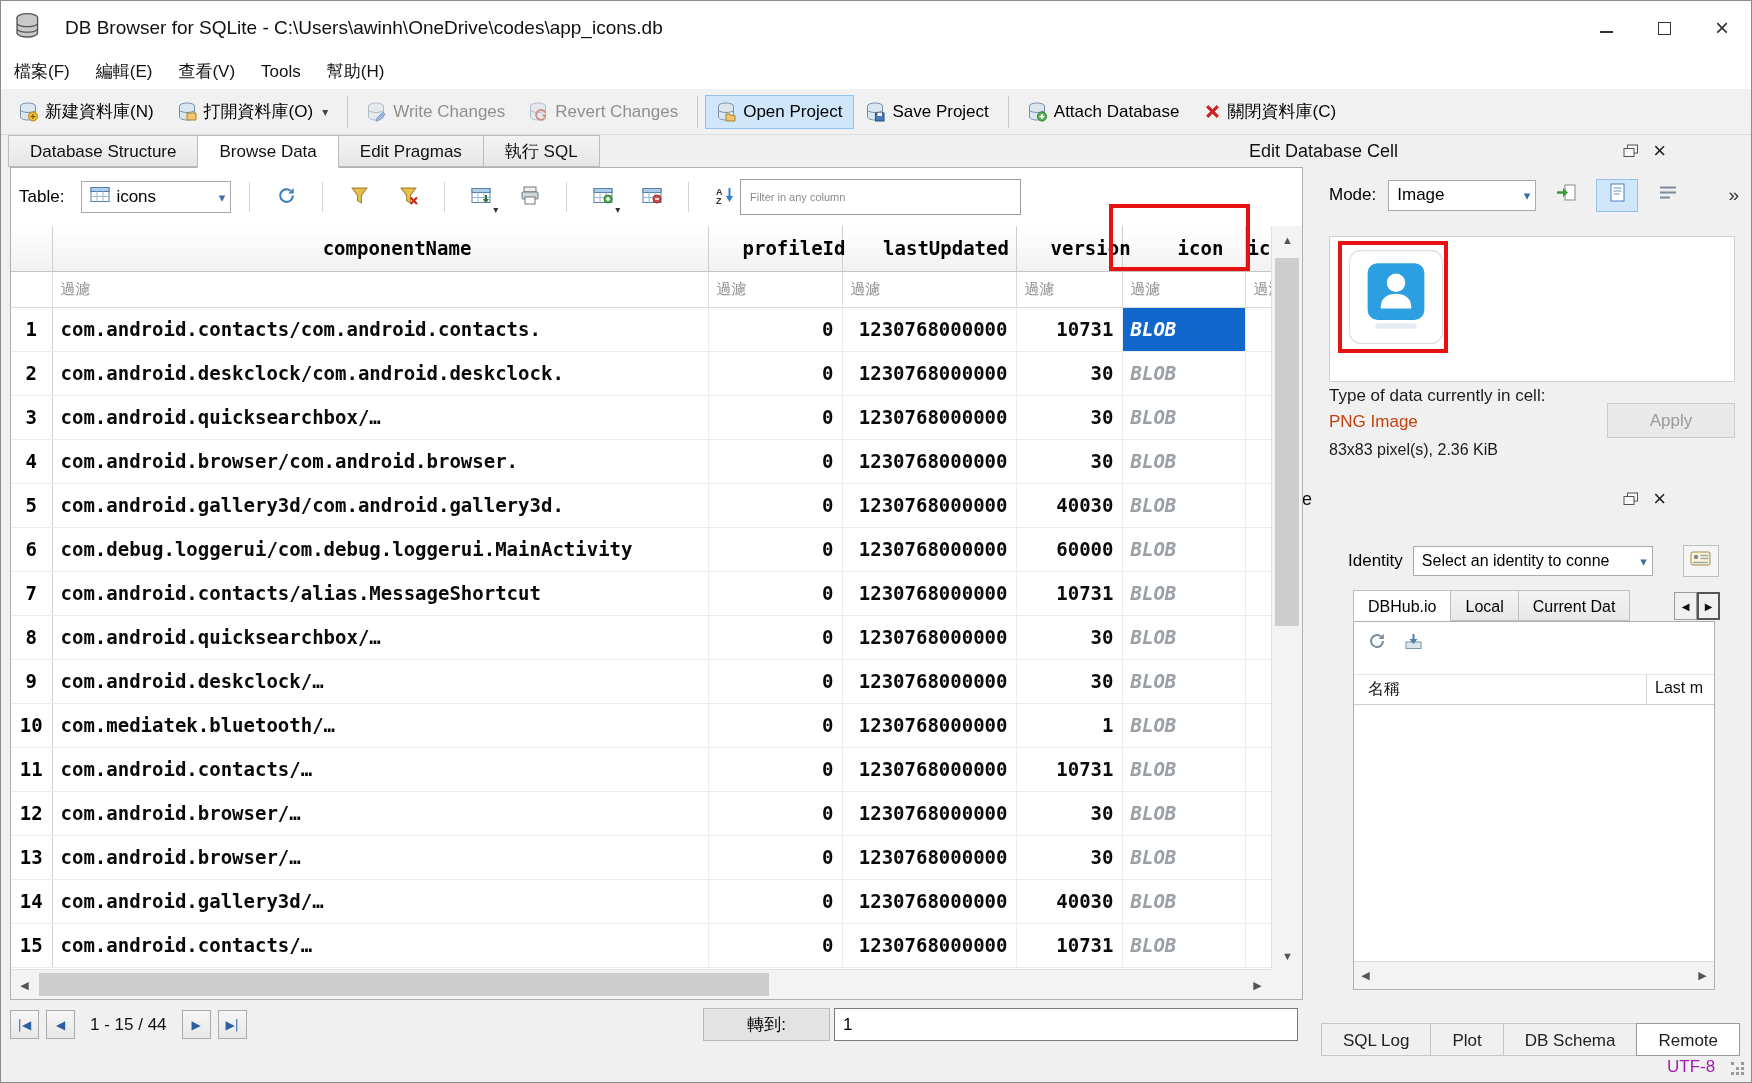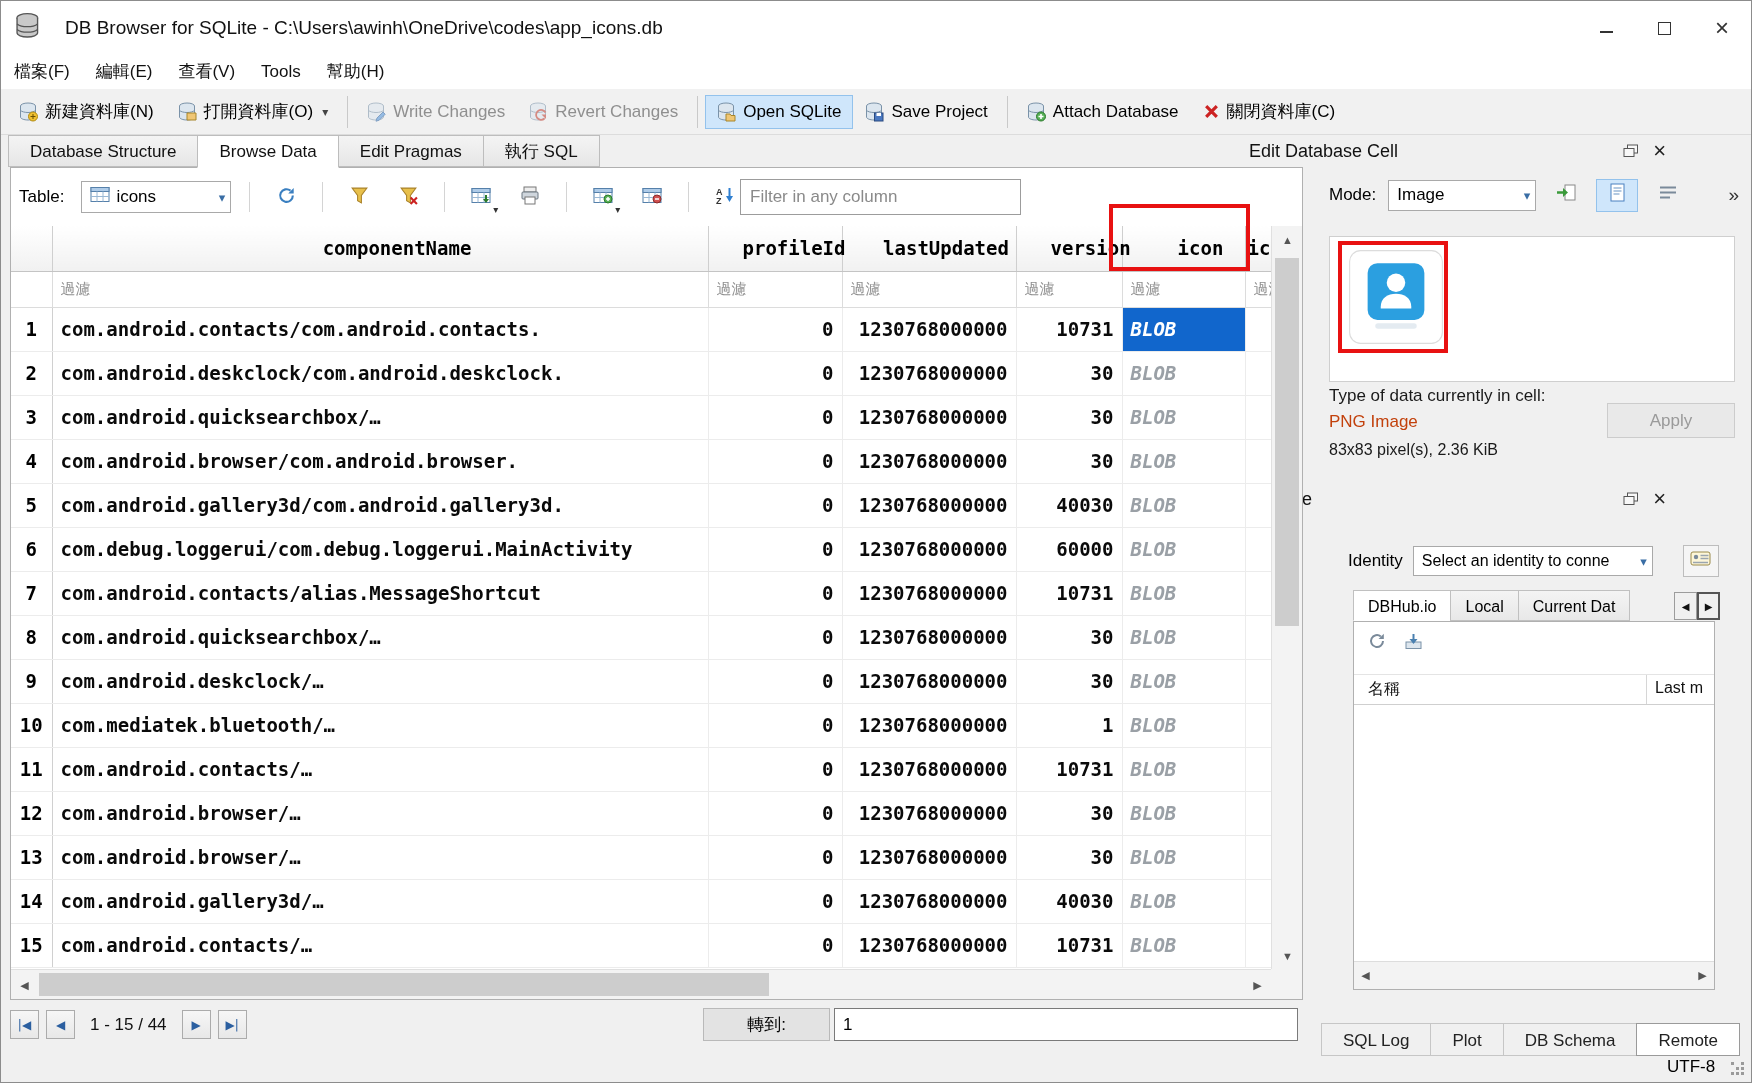--- a/index.html
+++ b/index.html
@@ -46,21 +46,21 @@
   .blabel { font-size:17px; margin-right:4px; }
   .combo { display:flex; align-items:center; background:#fff; border:1px solid #a9a9a9;
            height:32px; padding:0 5px 0 8px; font-size:17px; }
   .combo-text { white-space:nowrap; overflow:hidden; }
   .combo-arrow { margin-left:auto; color:#3a6ea5; font-size:13px; padding-left:6px; }
   .table-combo { width:150px; }
   .bsep { width:1px; height:30px; background:#d4d4d4; margin:0 5px; }
   .ibtn2 { width:36px; height:34px; display:flex; align-items:center; justify-content:center; position:relative; }
   .mini-caret { position:absolute; right:1px; bottom:-1px; font-size:10px; color:#333; }
   .filter-input { position:absolute; left:729px; top:11px; width:281px; height:36px;
-                  border:1px solid #9c9c9c; font-size:17px; padding:0 9px;
+                  border:1px solid #9c9c9c; font-size:11px; padding:0 9px;
                   font-family:"Liberation Sans","DejaVu Sans",sans-serif; }
   .filter-input::placeholder { color:#8a8a8a; }
 
   
   .grid-wrap { position:absolute; left:0; top:58px; right:31px; bottom:30px; overflow:hidden; }
   table.grid { border-collapse:collapse; table-layout:fixed; width:1260px;
                font-family:"DejaVu Sans Mono","Liberation Mono",monospace; font-weight:bold; }
   .hrow th { height:45px; font-size:19px; background:linear-gradient(#ffffff,#f1f1f1);
              border-right:1px solid #cfcfcf; border-bottom:1px solid #c4c4c4; font-weight:bold;padding-left:34px; }
   .hrow th.h5 { text-align:left; padding-left:2px; overflow:hidden; }
@@ -163,21 +163,21 @@
   .rhscroll { position:absolute; left:0; right:0; bottom:0; height:28px; background:#f3f3f3;
               border-top:1px solid #ddd; }
   .rhscroll .left { left:0; top:0; width:23px; height:27px; }
   .rhscroll .right { right:0; top:0; width:23px; height:27px; }
 
   .bottom-tabs { position:absolute; left:1320px; top:1022px; height:33px; display:flex; z-index:2; }
   .btab { height:33px; line-height:33px; padding:0 21px; font-size:17px; color:#222;
           background:#f0f0f0; border:1px solid #c6c6c6; margin-right:-1px; white-space:nowrap; }
   .btab.active { background:#fff; border-color:#9a9a9a; z-index:3; }
 
-  .enc { position:absolute; left:1666px; top:1056px; font-size:17px; color:#000000; }
+  .enc { position:absolute; left:1666px; top:1056px; font-size:17px; color:#a21caf; }
   .grip { position:absolute; right:6px; bottom:6px; width:14px; height:14px; }
   .grip::before { content:""; position:absolute; left:0; top:0; width:3px; height:3px; background:#9a9a9a;
                   box-shadow:10px 10px 0 #9a9a9a, 5px 10px 0 #9a9a9a, 10px 5px 0 #9a9a9a, 0 10px 0 #9a9a9a,
                              5px 5px 0 #9a9a9a, 10px 0 0 #9a9a9a; }
 </style>
 </head>
 <body>
 
 <div class="window">
 
@@ -261,21 +261,21 @@
     <div class="tsep"></div>
     <div class="tbtn checked">
       <span class="ticon">
           <svg width="19" height="20" viewBox="0 0 19 20">
             <ellipse cx="9" cy="4" rx="7.5" ry="3" fill="#dce6ef" stroke="#7a92a8"></ellipse>
             <path d="M1.5 4v11c0 1.7 3.4 3 7.5 3s7.5-1.3 7.5-3V4" fill="#dce6ef" stroke="#7a92a8"></path>
             <path d="M1.5 8.5c1.5 1.2 4.2 2 7.5 2s6-.8 7.5-2" fill="none" stroke="#7a92a8"></path>
             <path d="M9 12h4l1 1.5h4V19H9z" fill="#f0c674" stroke="#a8862a"></path>
           </svg>
         </span>
-      <span class="lbl">Open SQLite</span>
+      <span class="lbl">Open Project</span>
     </div>
     <div class="tbtn">
       <span class="ticon">
           <svg width="19" height="20" viewBox="0 0 19 20">
             <ellipse cx="9" cy="4" rx="7.5" ry="3" fill="#dce6ef" stroke="#7a92a8"></ellipse>
             <path d="M1.5 4v11c0 1.7 3.4 3 7.5 3s7.5-1.3 7.5-3V4" fill="#dce6ef" stroke="#7a92a8"></path>
             <path d="M1.5 8.5c1.5 1.2 4.2 2 7.5 2s6-.8 7.5-2" fill="none" stroke="#7a92a8"></path>
             <rect x="9.5" y="11" width="8.5" height="8" fill="#4a78c0" stroke="#2a4a80"></rect>
             <rect x="11.5" y="11" width="4.5" height="3" fill="#fff"></rect>
           </svg>

